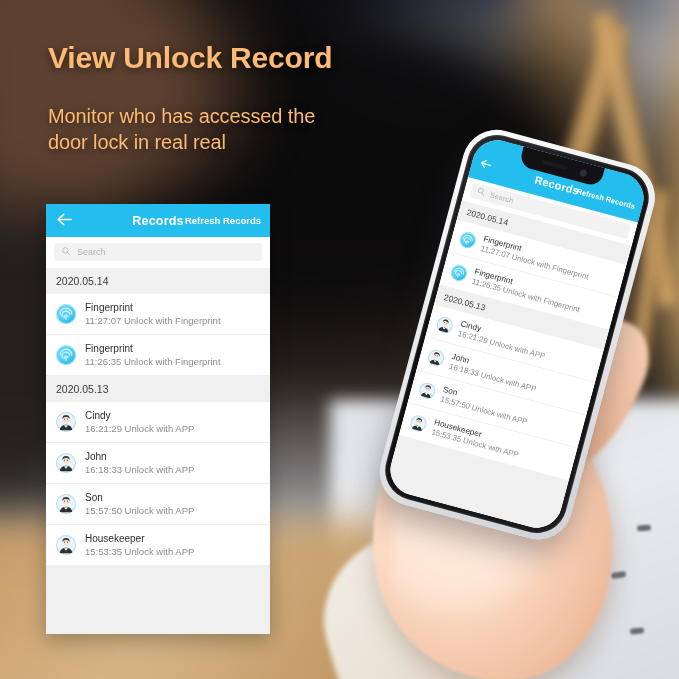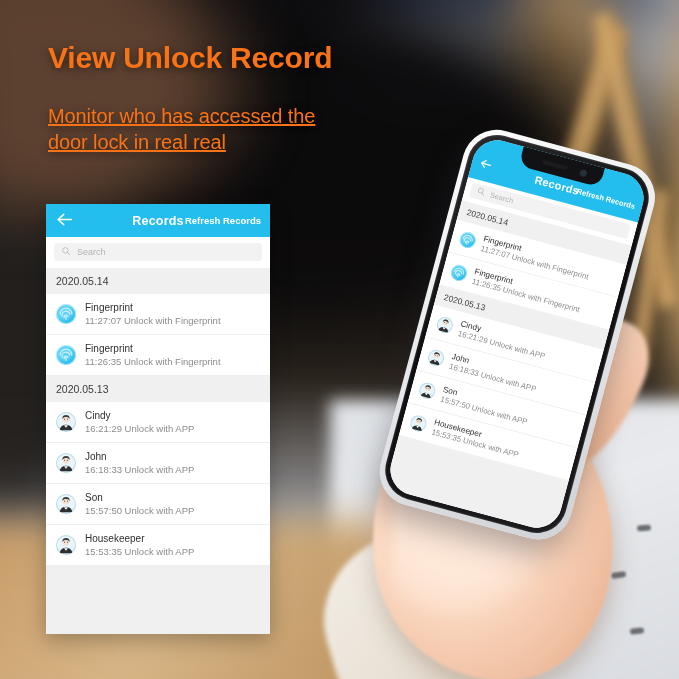--- a/index.html
+++ b/index.html
@@ -197,28 +197,28 @@
   .phone .date-band{height:20px;line-height:20px;padding:0 8px;font-size:8.5px;}
   .phone .rec-row{height:33px;padding:0 8px;gap:7px;}
   .phone .fp{width:16px;height:16px;}
   .phone .av{width:16px;height:16px;}
   .phone .rec-title{font-size:8.2px;margin-bottom:1px;}
   .phone .rec-sub{font-size:7.8px;}
   .phone .app-header{padding-top:14px;height:44px;box-sizing:border-box;}
 
   
   .headline{
-    position:absolute;left:48px;top:40px;width:420px;color:#f97316;
+    position:absolute;left:48px;top:40px;width:420px;color:#fdba74;
     text-shadow:0 2px 8px rgba(0,0,0,.55);
   }
   .headline h1{
     margin:0;font-size:30px;line-height:1.23;font-weight:bold;letter-spacing:-.2px;
   }
   .headline p{
-    margin:26px 0 4px;font-size:20px;line-height:1.3;font-weight:normal;letter-spacing:-.1px;text-decoration:underline;
+    margin:26px 0 4px;font-size:20px;line-height:1.3;font-weight:normal;letter-spacing:-.1px;
   }
 </style>
 </head>
 <body>
 
 <div class="stage">
 
   <div class="bg">
     <div class="bg-layer b1"></div>
     <div class="bg-layer b2"></div>

